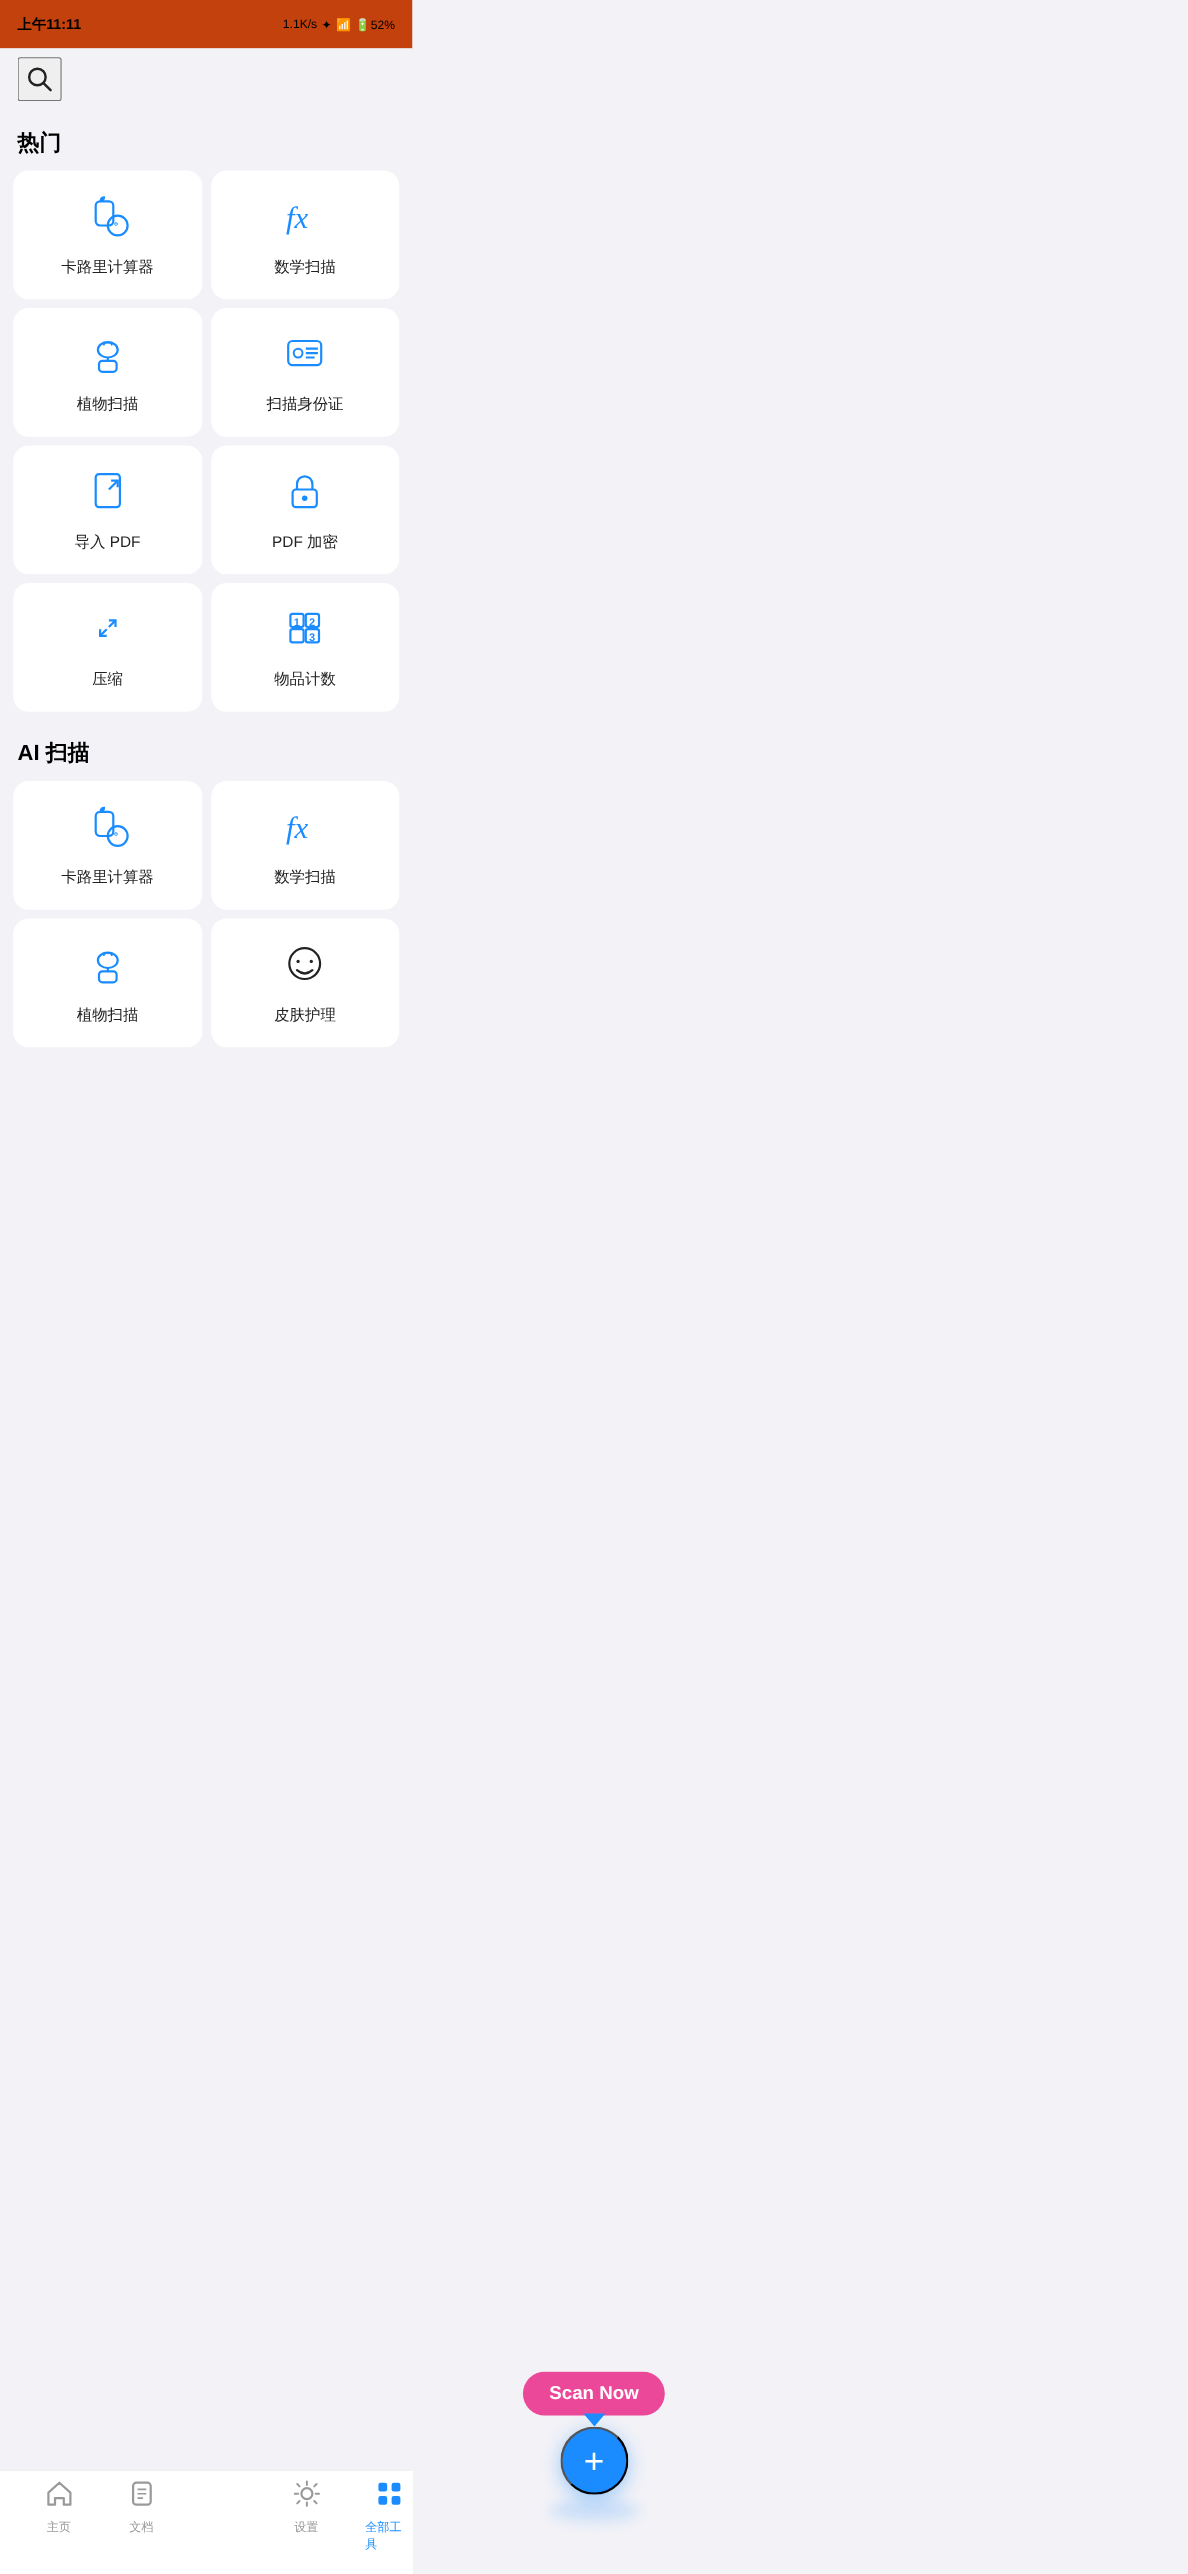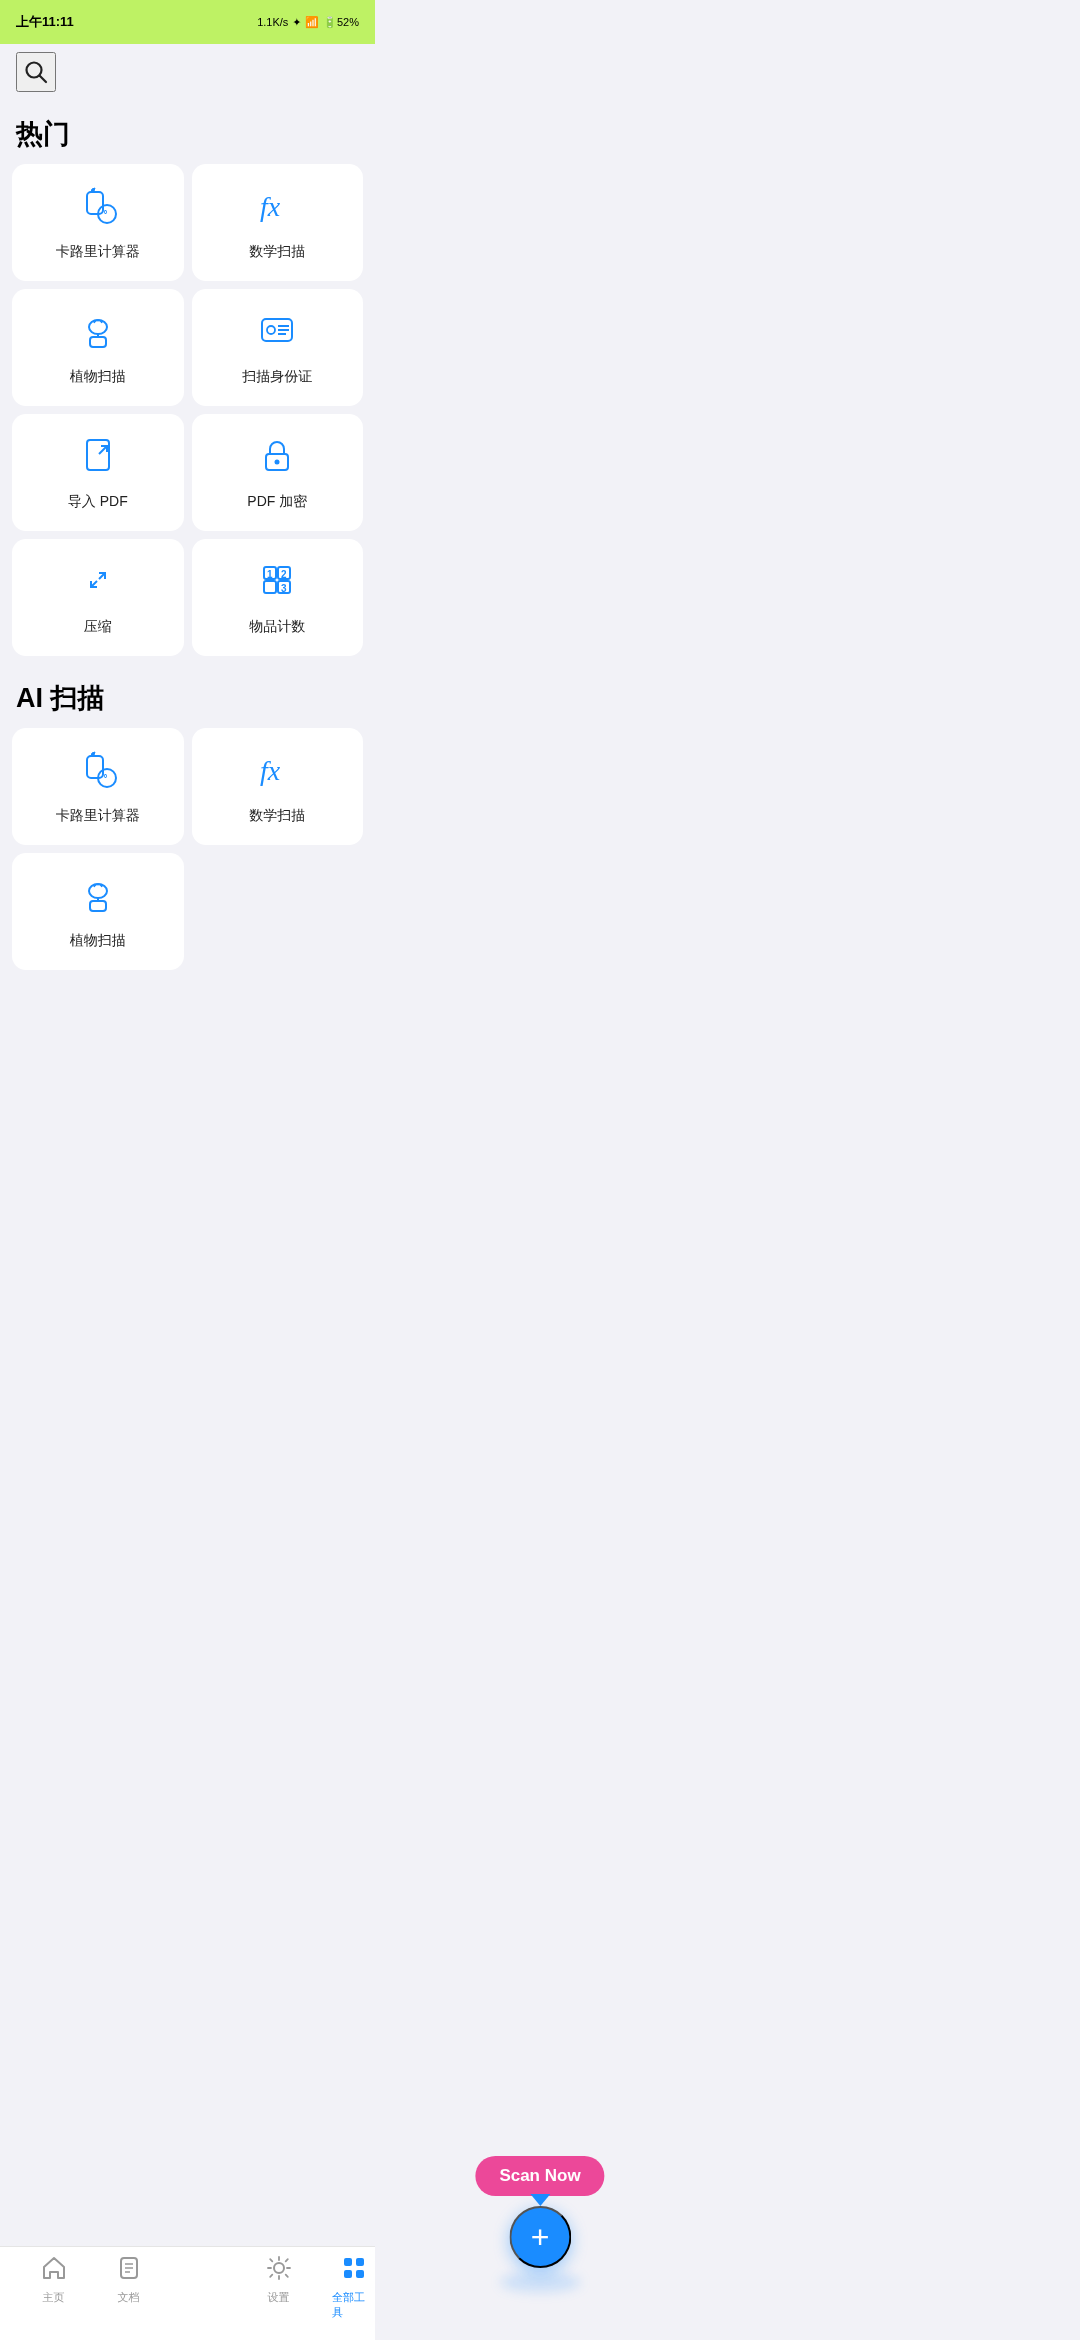--- a/index.html
+++ b/index.html
@@ -8,21 +8,21 @@
       width: 375px;
       min-height: 812px;
       background: #f2f2f7;
       font-family: -apple-system, "PingFang SC", "Helvetica Neue", Arial, sans-serif;
       overflow-x: hidden;
       position: relative;
     }
 
     
     .status-bar {
-      background: #bef264;
+      background: #c2410c;
       height: 44px;
       display: flex;
       align-items: center;
       justify-content: space-between;
       padding: 0 16px;
       font-size: 12px;
       font-weight: 500;
       color: #000;
     }
     .status-bar .time { font-size: 13px; font-weight: 600; }
@@ -33,21 +33,21 @@
       padding: 8px 16px 16px;
       background: #f2f2f7;
     }
     .search-icon-btn {
       width: 40px; height: 40px;
       display: flex; align-items: center; justify-content: center;
     }
 
     
     .section-title {
-      font-size: 27px;
+      font-size: 20px;
       font-weight: 700;
       color: #000;
       padding: 8px 16px 12px;
     }
 
     
     .tools-grid {
       display: grid;
       grid-template-columns: 1fr 1fr;
       gap: 8px;
@@ -316,20 +316,31 @@
             <rect x="13" y="28" width="16" height="10" rx="3" fill="none" stroke="#1a8cff" stroke-width="2"></rect>
             <ellipse cx="21" cy="18" rx="9" ry="7" fill="none" stroke="#1a8cff" stroke-width="2"></ellipse>
             <path d="M17 14 Q19 10 21 12" stroke="#1a8cff" stroke-width="1.5" fill="none"></path>
             <path d="M25 14 Q23 10 21 12" stroke="#1a8cff" stroke-width="1.5" fill="none"></path>
             <line x1="21" y1="25" x2="21" y2="28" stroke="#1a8cff" stroke-width="2"></line>
           </svg>
         </div>
         <span class="tool-label">植物扫描</span>
       </div>
 
+      <div class="tool-card">
+        <div class="tool-icon">
+          <svg width="42" height="42" viewBox="0 0 42 42" fill="none">
+            <circle cx="21" cy="21" r="14" fill="none" stroke="#222" stroke-width="2"></circle>
+            <circle cx="15" cy="19" r="1.5" fill="#222"></circle>
+            <circle cx="27" cy="19" r="1.5" fill="#222"></circle>
+            <path d="M14 27 Q21 33 28 27" fill="none" stroke="#222" stroke-width="2" stroke-linecap="round"></path>
+          </svg>
+        </div>
+        <span class="tool-label">皮肤护理</span>
+      </div>
     </div>
   </div>
 </div>
 
 <div class="fab-container">
   <div class="scan-now-bubble">Scan Now</div>
   <button class="fab-btn">
     <span>+</span>
   </button>
   <div class="fab-glow"></div>

